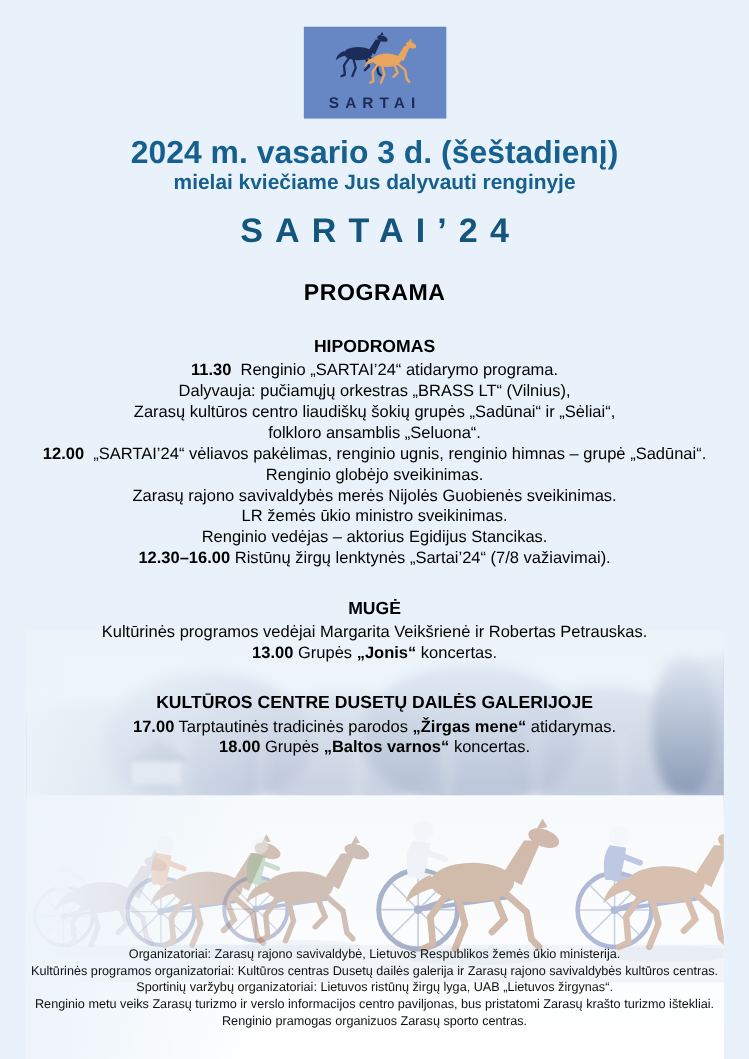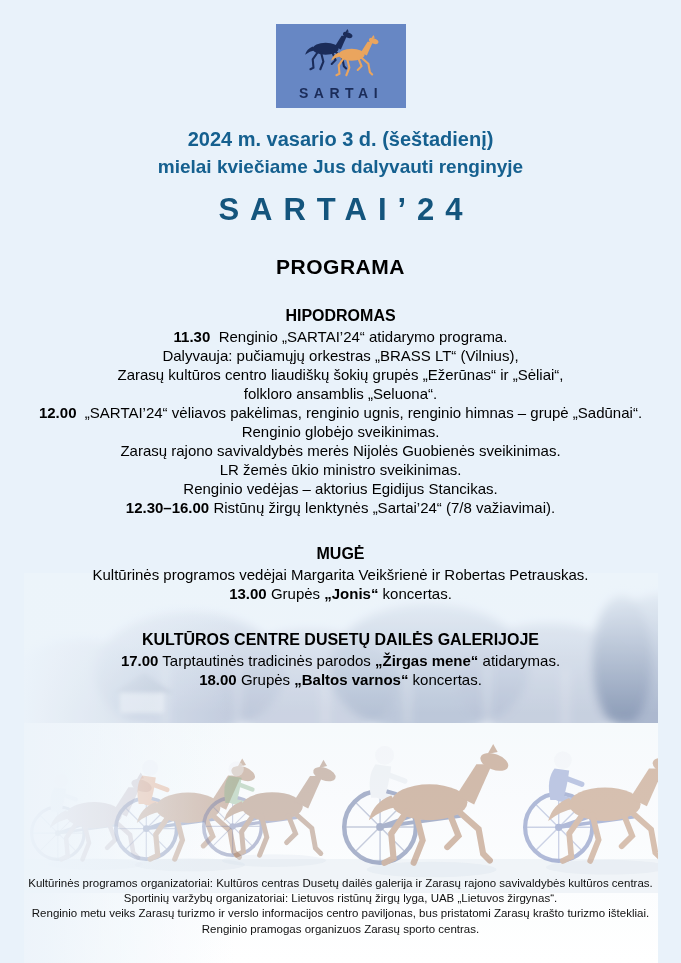--- a/index.html
+++ b/index.html
@@ -3,21 +3,21 @@
 <meta charset="utf-8">
 <style>
   html,body{margin:0;padding:0;background:#e9f2fa;}
   .page{
     position:relative; width:634px; height:963px; margin:0 auto;
     background:var(--page-bg,#e9f2fa); overflow:hidden;
     font-family:"Liberation Sans", sans-serif; color:#000;
   }
   .content{position:relative; z-index:2; text-align:center;}
   .logo-wrap{margin-top:24px; line-height:0;}
-  .date-line{margin-top:17px; font-size:20px; line-height:28px; font-weight:bold; color:var(--title-blue,#15608f);}
+  .date-line{margin-top:17px; font-size:29px; line-height:28px; font-weight:bold; color:var(--title-blue,#15608f);}
   .invite-line{margin-top:3px; font-size:19px; line-height:22px; font-weight:bold; color:var(--title-blue,#15608f);}
   .event-title{margin-top:14px; font-size:31px; line-height:36px; font-weight:bold; letter-spacing:11px; text-indent:11px; color:var(--title-dark,#14557d);}
   .programa{margin-top:27px; font-size:21px; line-height:24px; font-weight:bold; letter-spacing:.5px;}
   .psection{margin-top:27px;}
   .psection h3{margin:0 0 2px 0; font-size:16px; line-height:19px; font-weight:bold;}
   .pline{font-size:15px; line-height:19px;}
   .b{font-weight:bold;}
   .photo{position:absolute; left:0; bottom:0; z-index:1; display:block;}
   .footer{
     position:absolute; left:0; right:0; bottom:26px; z-index:3;
@@ -192,21 +192,21 @@
     <div class="date-line">2024 m. vasario 3 d. (šeštadienį)</div>
     <div class="invite-line">mielai kviečiame Jus dalyvauti renginyje</div>
     <div class="event-title">SARTAI’24</div>
 
     <div class="programa">PROGRAMA</div>
 
     <section class="psection">
       <h3>HIPODROMAS</h3>
       <div class="pline"><span class="b">11.30</span><span>&nbsp; Renginio „SARTAI’24“ atidarymo programa.</span></div>
       <div class="pline"><span>Dalyvauja: pučiamųjų orkestras „BRASS LT“ (Vilnius),</span></div>
-      <div class="pline"><span>Zarasų kultūros centro liaudiškų šokių grupės „Ežerūnas“ ir „Sėliai“,</span></div>
+      <div class="pline"><span>Zarasų kultūros centro liaudiškų šokių grupės „Sadūnai“ ir „Sėliai“,</span></div>
       <div class="pline"><span>folkloro ansamblis „Seluona“.</span></div>
       <div class="pline"><span class="b">12.00</span><span>&nbsp; „SARTAI’24“ vėliavos pakėlimas, renginio ugnis, renginio himnas – grupė „Sadūnai“.</span></div>
       <div class="pline"><span>Renginio globėjo sveikinimas.</span></div>
       <div class="pline"><span>Zarasų rajono savivaldybės merės Nijolės Guobienės sveikinimas.</span></div>
       <div class="pline"><span>LR žemės ūkio ministro sveikinimas.</span></div>
       <div class="pline"><span>Renginio vedėjas – aktorius Egidijus Stancikas.</span></div>
       <div class="pline"><span class="b">12.30–16.00</span><span> Ristūnų žirgų lenktynės „Sartai’24“ (7/8 važiavimai).</span></div>
     </section>
 
     <section class="psection">
@@ -216,19 +216,20 @@
     </section>
 
     <section class="psection">
       <h3>KULTŪROS CENTRE DUSETŲ DAILĖS GALERIJOJE</h3>
       <div class="pline"><span class="b">17.00</span><span> Tarptautinės tradicinės parodos </span><span class="b">„Žirgas mene“</span><span> atidarymas.</span></div>
       <div class="pline"><span class="b">18.00</span><span> Grupės </span><span class="b">„Baltos varnos“</span><span> koncertas.</span></div>
     </section>
   </div>
 
   <div class="footer">
+    <div>Organizatoriai: Zarasų rajono savivaldybė, Lietuvos Respublikos žemės ūkio ministerija.</div>
     <div>Kultūrinės programos organizatoriai:  Kultūros centras Dusetų dailės galerija ir Zarasų rajono savivaldybės kultūros centras.</div>
     <div>Sportinių varžybų organizatoriai: Lietuvos ristūnų žirgų lyga, UAB „Lietuvos žirgynas“.</div>
     <div>Renginio metu veiks Zarasų turizmo ir verslo informacijos centro paviljonas, bus pristatomi Zarasų krašto turizmo ištekliai.</div>
     <div>Renginio pramogas organizuos Zarasų sporto centras.</div>
   </div>
 
 </div>
 
 </body></html>

